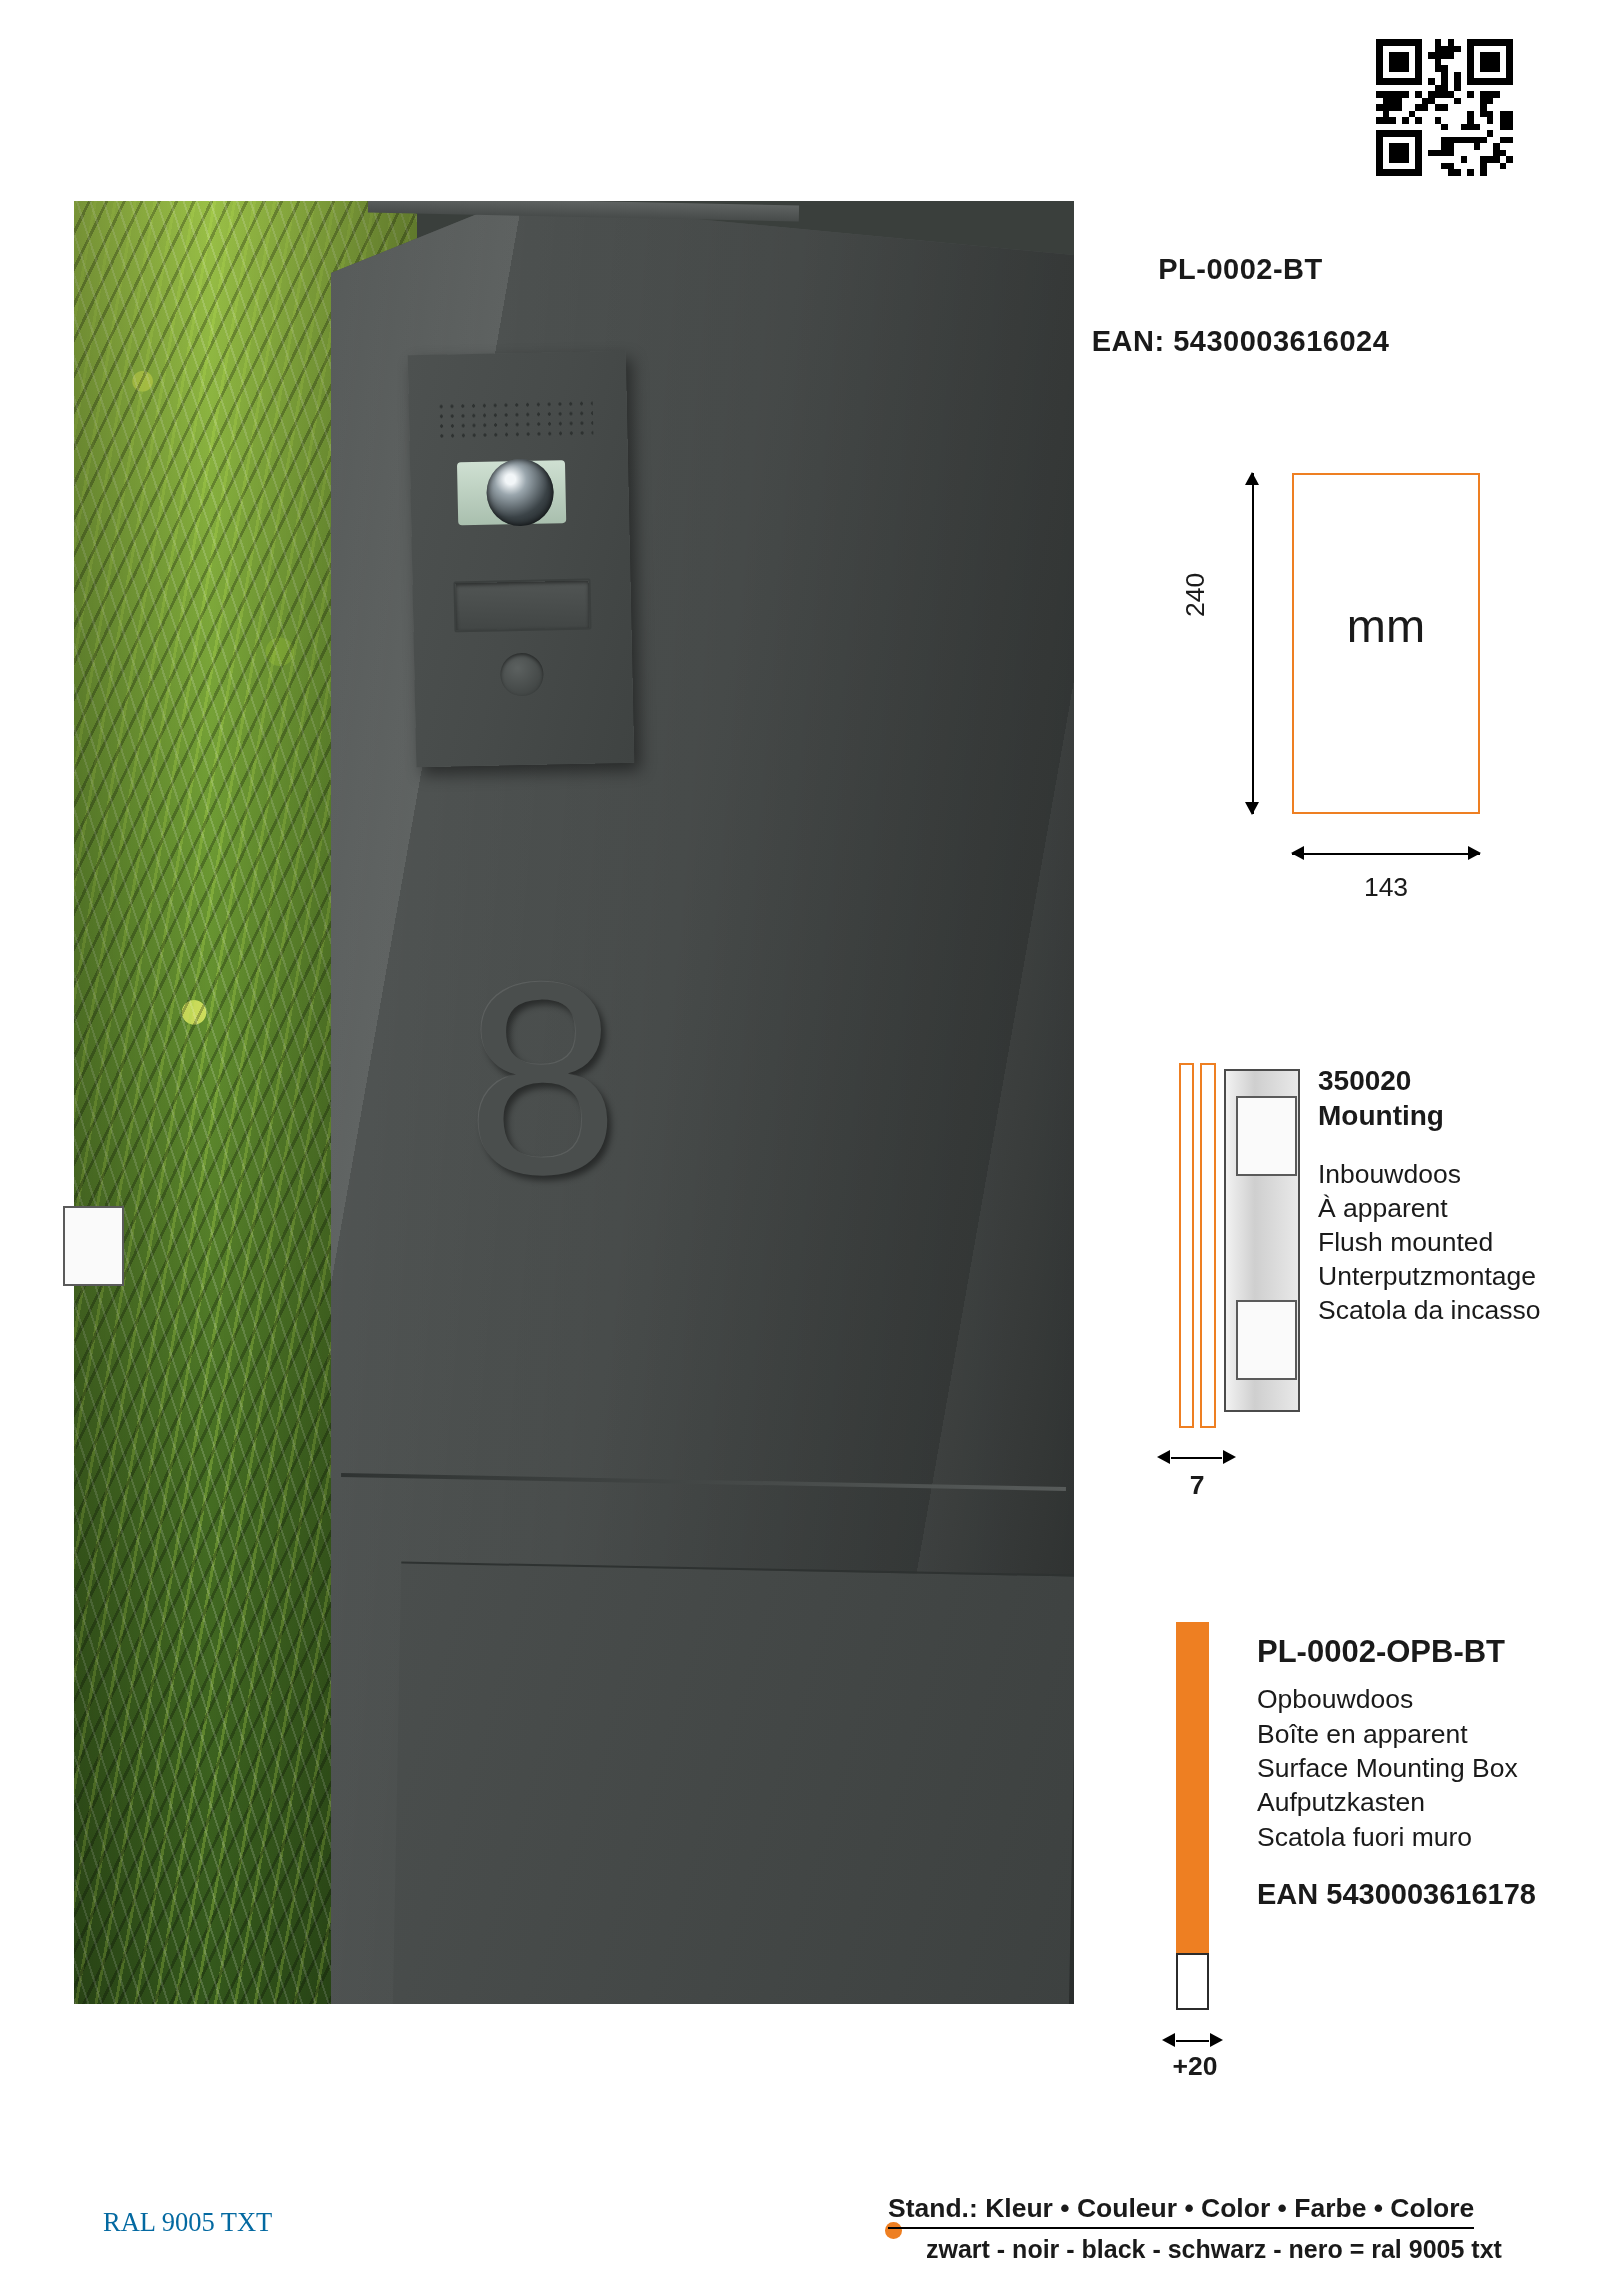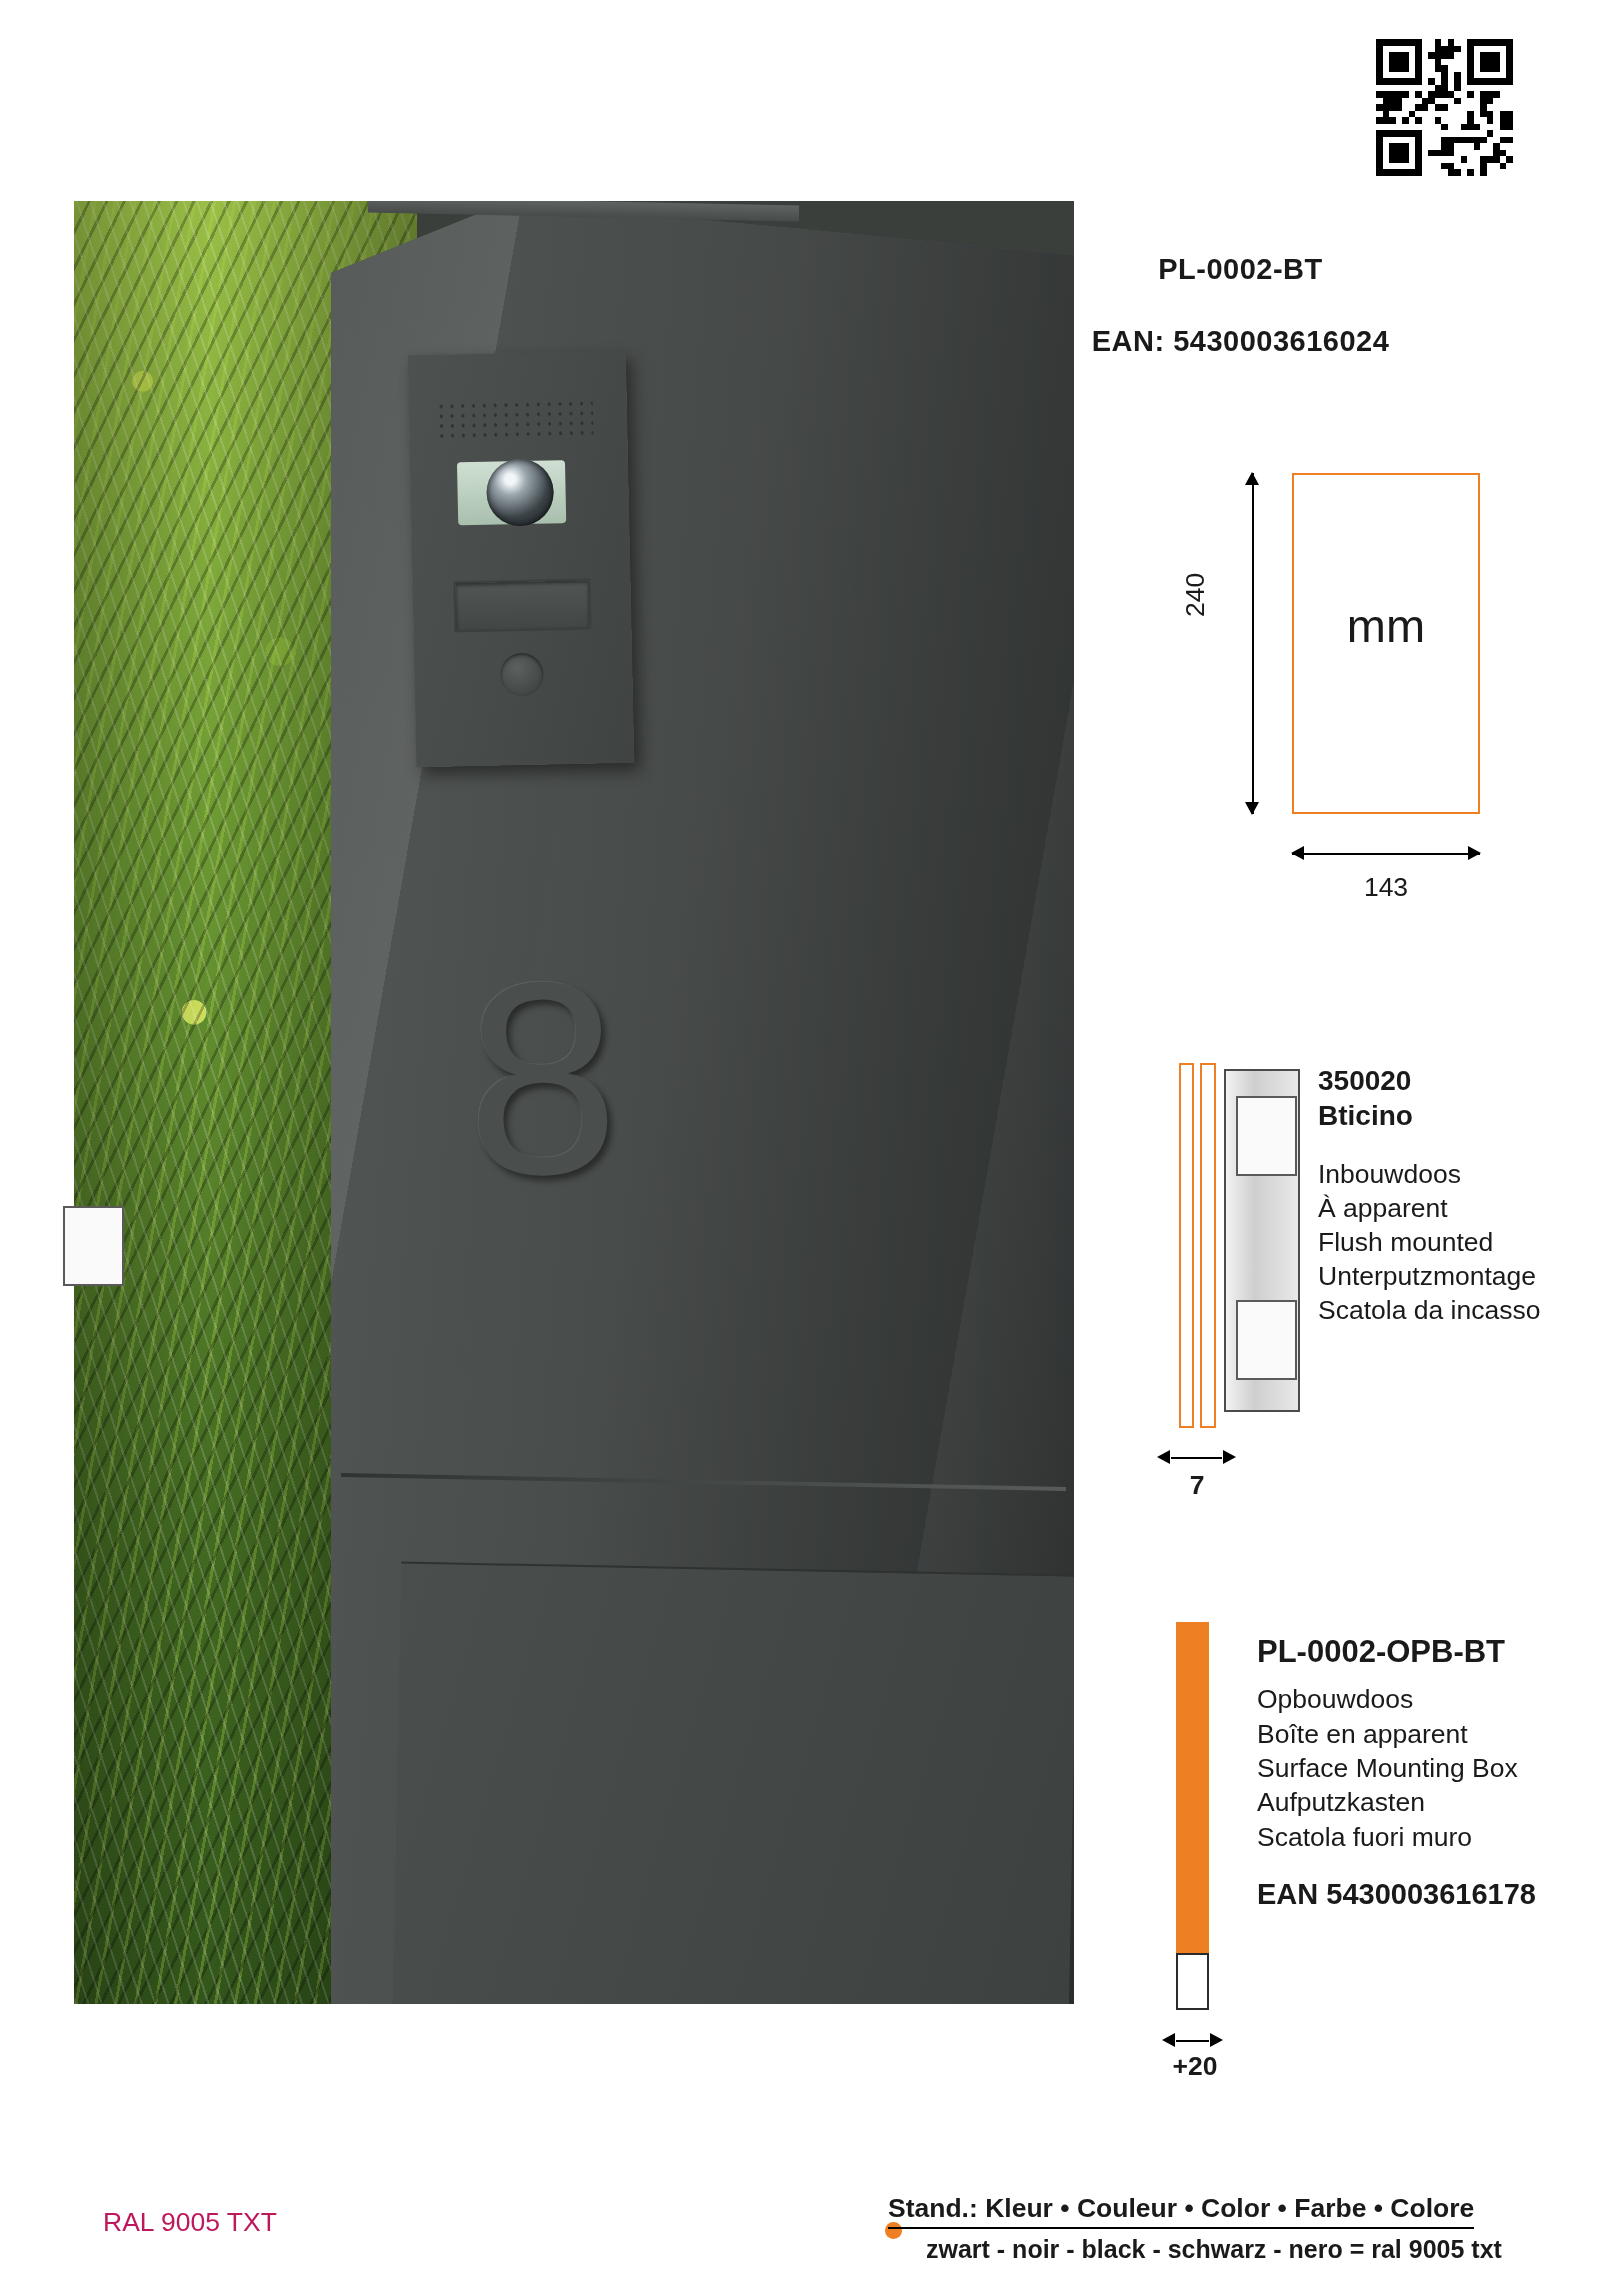--- a/index.html
+++ b/index.html
@@ -433,21 +433,22 @@
     font-size: 29px;
     margin-top: 21.6px;
   }
 
   
   .ral-note {
     position: absolute;
     left: 103px;
     top: 2207px;
     font-size: 26.5px;
-    color: #be185d;
+    color: #0369a1;
+    font-family: Liberation Serif, serif;
   }
   .footer-dot {
     position: absolute;
     left: 885px;
     top: 2222px;
     width: 16.7px;
     height: 16.7px;
     border-radius: 50%;
     background: #ee7f22;
   }
@@ -951,21 +952,21 @@
   <div class="fa-bar b1"></div>
   <div class="fa-bar b2"></div>
   <div class="fa-body"></div>
 </div>
 <div class="fa-mid"></div>
 <div class="flush-dim-line"></div>
 <div class="flush-dim-label">7</div>
 
 <div class="flush-text">
   <div class="hdr">350020</div>
-  <div class="hdr">Bticino</div>
+  <div class="hdr">Mounting</div>
   <div class="gap"></div>
   <div>Inbouwdoos</div>
   <div>À apparent</div>
   <div>Flush mounted</div>
   <div>Unterputzmontage</div>
   <div>Scatola da incasso</div>
 </div>
 
 <div class="surf-art">
   <div class="surf-bar"></div>

